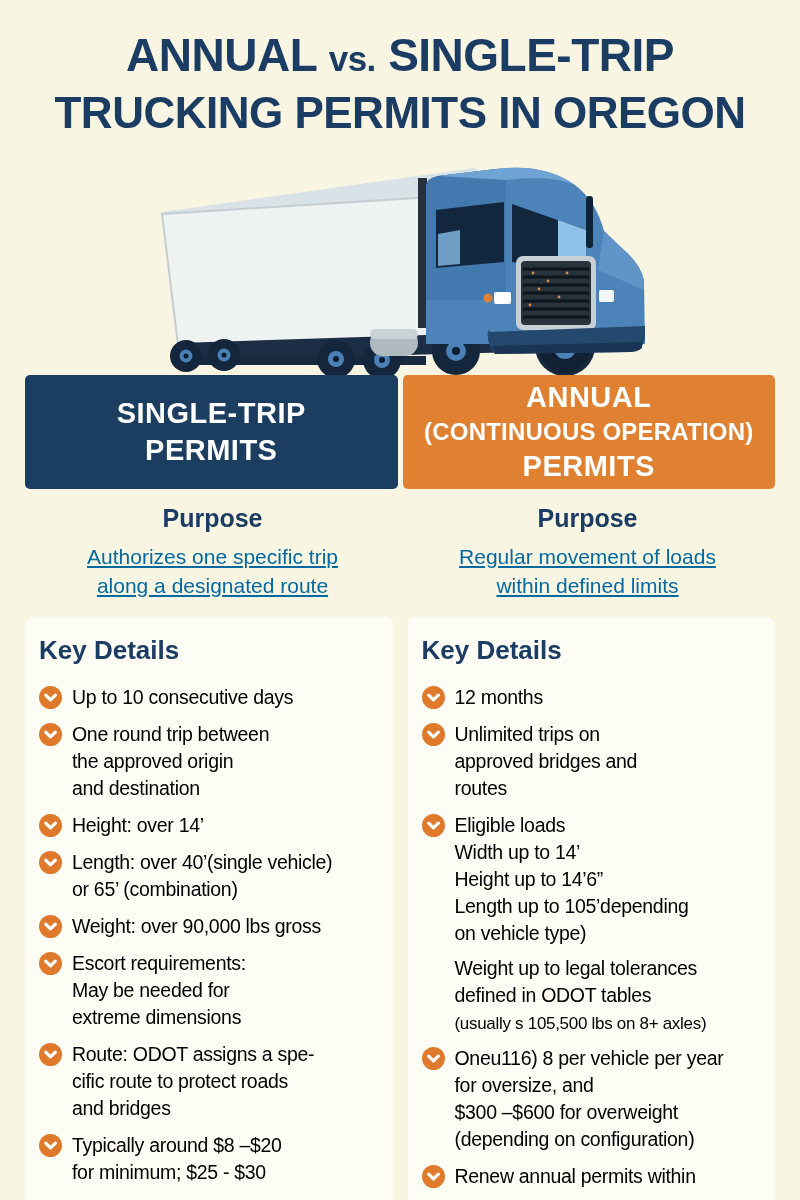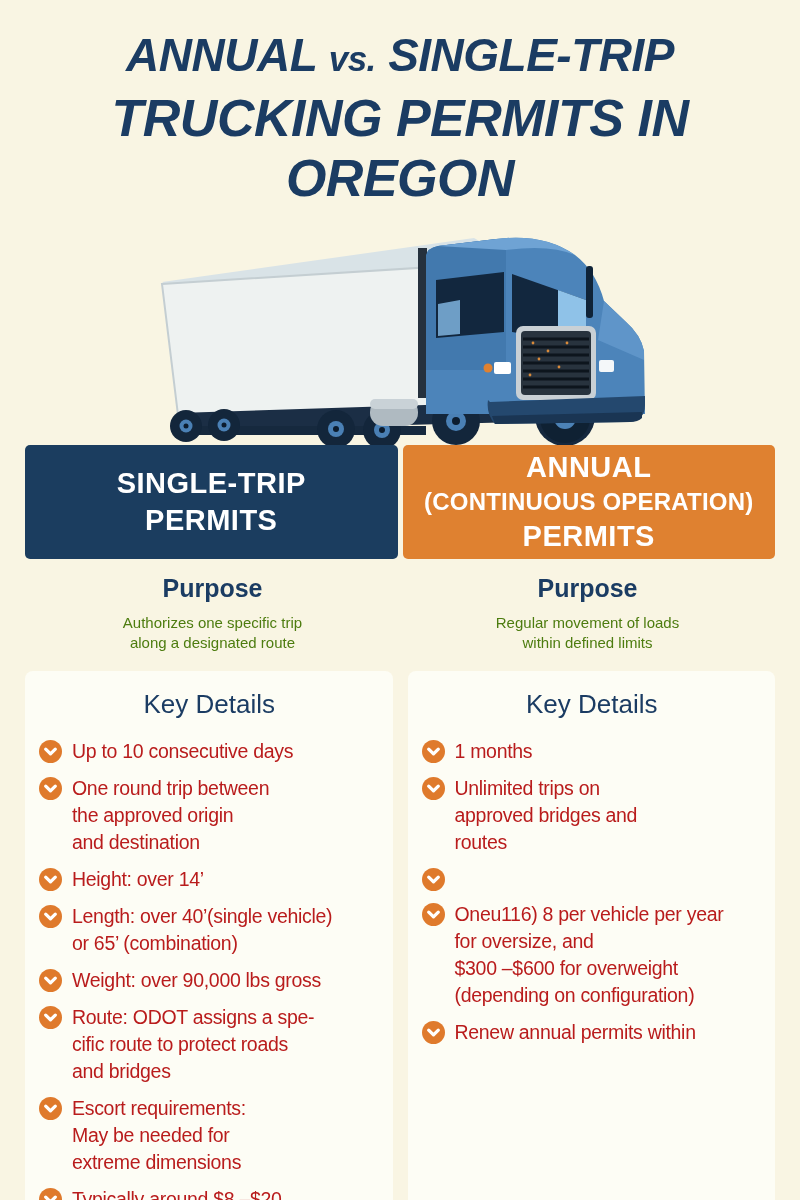--- a/index.html
+++ b/index.html
@@ -3,54 +3,54 @@
 <meta charset="utf-8">
 <style>
   * { margin:0; padding:0; box-sizing:border-box; }
   html,body { width:800px; height:1200px; overflow:hidden; }
   body {
     background:#F9F5E3;
     font-family:"Liberation Sans", sans-serif;
     color:#1E3A5E;
   }
   
-  .title-wrap { text-align:center; padding-top:28px; color:#1B3C63; font-weight:bold;font-style:italic; }
+  .title-wrap { text-align:center; padding-top:28px; color:#1B3C63; font-weight:bold; }
   .t1 { font-size:46px; letter-spacing:-0.5px; }
   .t1 .vs { font-size:35px; }
-  .t2 { font-size:52px; letter-spacing:-0.5px; margin-top:6px; }
+  .t2 { font-size:44px; letter-spacing:-0.5px; margin-top:6px; }
 
   
   .truck-wrap { display:flex; justify-content:center; align-items:flex-end; height:237px; margin-top:0; }
 
   
   .bars { display:flex; gap:5px; margin:0 25px; }
   .bar {
     flex:1; height:114px; border-radius:5px; color:#FFFFFF;
     display:flex; flex-direction:column; justify-content:center; align-items:center;
     text-align:center; font-weight:bold;
   }
   .bar-navy { background:#1B3D5F; }
   .bar-orange { background:#DF8130; }
   .bar .bl { font-size:29px; line-height:1.28; letter-spacing:0.5px; }
   .bar .bl-mid { font-size:24px; line-height:1.3; letter-spacing:0.2px; }
 
   
   .purpose-row { display:flex; margin:15px 25px 0; }
   .purpose { flex:1; text-align:center; }
   .purpose .ph { font-size:25px; font-weight:bold; color:#1B3C63; margin-bottom:10px; }
-  .purpose .ptext { font-size:15px; line-height:1.36; white-space:pre-line; color:#4d7c0f; }
+  .purpose .ptext { font-size:21px; line-height:1.36; white-space:pre-line; color:#0369a1;text-decoration:underline; }
 
   
   .cards { display:flex; gap:15px; margin:17px 25px 0; height:640px; }
   .card { flex:1; background:#FDFDF5; border-radius:8px; padding:12px 13px 20px 14px; }
-  .card .kh { text-align:center; font-size:26px; font-weight:normal; color:#1B3C63; margin:6px 0 18px; }
+  .card .kh { font-size:26px; font-weight:bold; color:#1B3C63; margin:6px 0 18px; }
   .blist { display:flex; flex-direction:column; gap:10px; }
   .bullet { display:flex; gap:10px; align-items:flex-start; }
   .bicon { flex:0 0 23px; width:23px; height:23px; margin-top:2px; }
-  .btext { font-size:19.5px; line-height:27px; letter-spacing:-0.3px; white-space:pre-line; color:#b91c1c; }
+  .btext { font-size:19.5px; line-height:27px; letter-spacing:-0.3px; white-space:pre-line; color:#000000; }
   .sub2 { margin-top:8px; }
   .note { font-size:17px; line-height:23px; margin-top:3px; letter-spacing:-0.3px; }
 </style>
 </head>
 <body>
 
 <div class="title-wrap">
   <div class="t1">
     <span>ANNUAL</span>
     <span class="vs">vs.</span>
@@ -217,74 +217,84 @@
             <path d="M7 9.5 L12 14.5 L17 9.5" fill="none" stroke="#FFFFFF" stroke-width="3.4" stroke-linecap="round" stroke-linejoin="round"></path>
           </svg>
         <div class="btext">Weight: over 90,000 lbs gross</div>
       </div>
 
       <div class="bullet">
         <svg class="bicon" viewBox="0 0 24 24">
             <circle cx="12" cy="12" r="12" fill="#DF7A2C"></circle>
             <path d="M7 9.5 L12 14.5 L17 9.5" fill="none" stroke="#FFFFFF" stroke-width="3.4" stroke-linecap="round" stroke-linejoin="round"></path>
           </svg>
+        <div class="btext">Escort requirements:
+May be needed for
+extreme dimensions</div>
+      </div>
+
+      <div class="bullet">
+        <svg class="bicon" viewBox="0 0 24 24">
+            <circle cx="12" cy="12" r="12" fill="#DF7A2C"></circle>
+            <path d="M7 9.5 L12 14.5 L17 9.5" fill="none" stroke="#FFFFFF" stroke-width="3.4" stroke-linecap="round" stroke-linejoin="round"></path>
+          </svg>
         <div class="btext">Route: ODOT assigns a spe-
 cific route to protect roads
 and bridges</div>
       </div>
 
       <div class="bullet">
         <svg class="bicon" viewBox="0 0 24 24">
             <circle cx="12" cy="12" r="12" fill="#DF7A2C"></circle>
             <path d="M7 9.5 L12 14.5 L17 9.5" fill="none" stroke="#FFFFFF" stroke-width="3.4" stroke-linecap="round" stroke-linejoin="round"></path>
           </svg>
-        <div class="btext">Escort requirements:
-May be needed for
-extreme dimensions</div>
-      </div>
-
-      <div class="bullet">
-        <svg class="bicon" viewBox="0 0 24 24">
-            <circle cx="12" cy="12" r="12" fill="#DF7A2C"></circle>
-            <path d="M7 9.5 L12 14.5 L17 9.5" fill="none" stroke="#FFFFFF" stroke-width="3.4" stroke-linecap="round" stroke-linejoin="round"></path>
-          </svg>
         <div class="btext">Typically around $8 –$20
 for minimum; $25 - $30</div>
       </div>
 
     </div>
   </div>
 
   <div class="card">
     <div class="kh">Key Details</div>
     <div class="blist">
 
       <div class="bullet">
         <svg class="bicon" viewBox="0 0 24 24">
             <circle cx="12" cy="12" r="12" fill="#DF7A2C"></circle>
             <path d="M7 9.5 L12 14.5 L17 9.5" fill="none" stroke="#FFFFFF" stroke-width="3.4" stroke-linecap="round" stroke-linejoin="round"></path>
           </svg>
-        <div class="btext">1 months</div>
+        <div class="btext">12 months</div>
       </div>
 
       <div class="bullet">
         <svg class="bicon" viewBox="0 0 24 24">
             <circle cx="12" cy="12" r="12" fill="#DF7A2C"></circle>
             <path d="M7 9.5 L12 14.5 L17 9.5" fill="none" stroke="#FFFFFF" stroke-width="3.4" stroke-linecap="round" stroke-linejoin="round"></path>
           </svg>
         <div class="btext">Unlimited trips on
 approved bridges and
 routes</div>
       </div>
 
       <div class="bullet">
         <svg class="bicon" viewBox="0 0 24 24">
             <circle cx="12" cy="12" r="12" fill="#DF7A2C"></circle>
             <path d="M7 9.5 L12 14.5 L17 9.5" fill="none" stroke="#FFFFFF" stroke-width="3.4" stroke-linecap="round" stroke-linejoin="round"></path>
           </svg>
+        <div class="btext-group">
+          <div class="btext">Eligible loads
+Width up to 14’
+Height up to 14’6”
+Length up to 105’depending
+on vehicle type)</div>
+          <div class="btext sub2">Weight up to legal tolerances
+defined in ODOT tables</div>
+          <div class="btext note">(usually s 105,500 lbs on 8+ axles)</div>
+        </div>
       </div>
 
       <div class="bullet">
         <svg class="bicon" viewBox="0 0 24 24">
             <circle cx="12" cy="12" r="12" fill="#DF7A2C"></circle>
             <path d="M7 9.5 L12 14.5 L17 9.5" fill="none" stroke="#FFFFFF" stroke-width="3.4" stroke-linecap="round" stroke-linejoin="round"></path>
           </svg>
         <div class="btext">Oneu116) 8 per vehicle per year
 for oversize, and
 $300 –$600 for overweight

